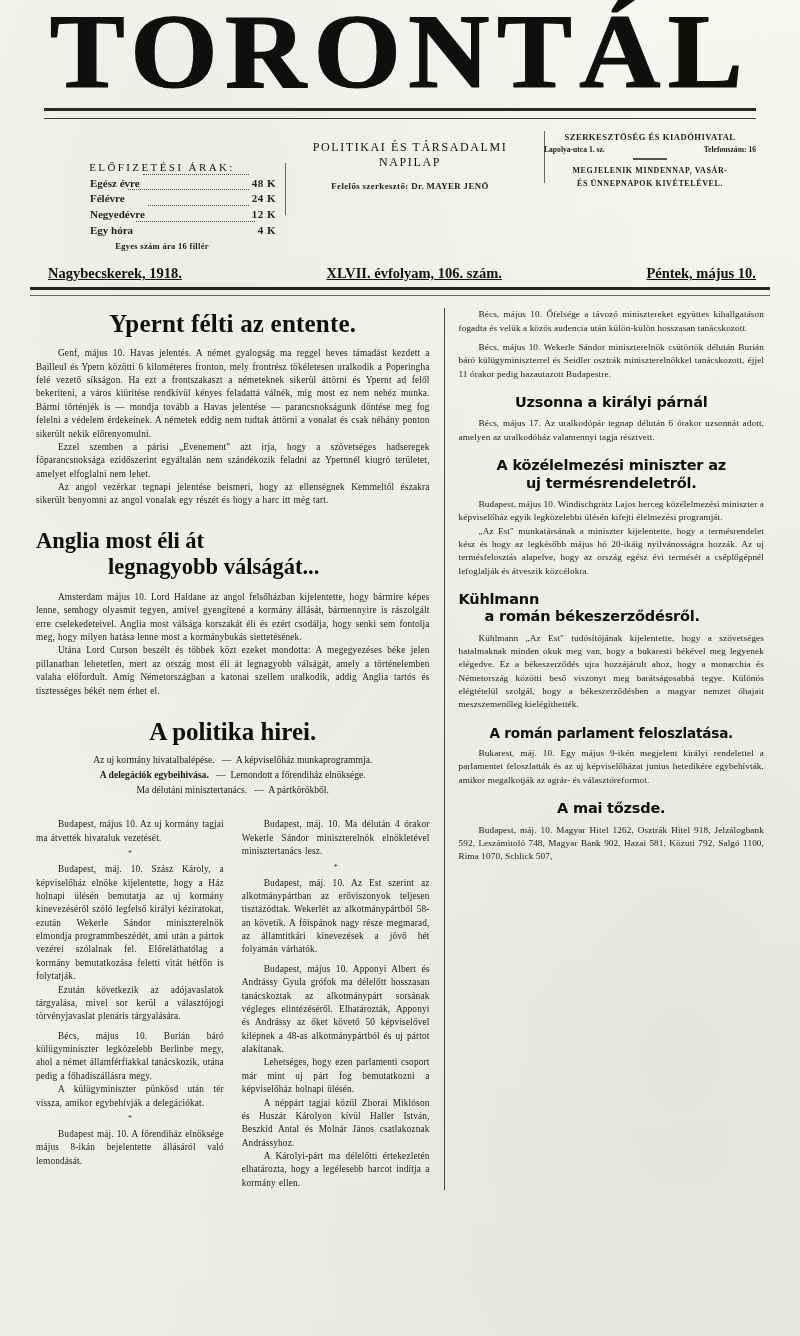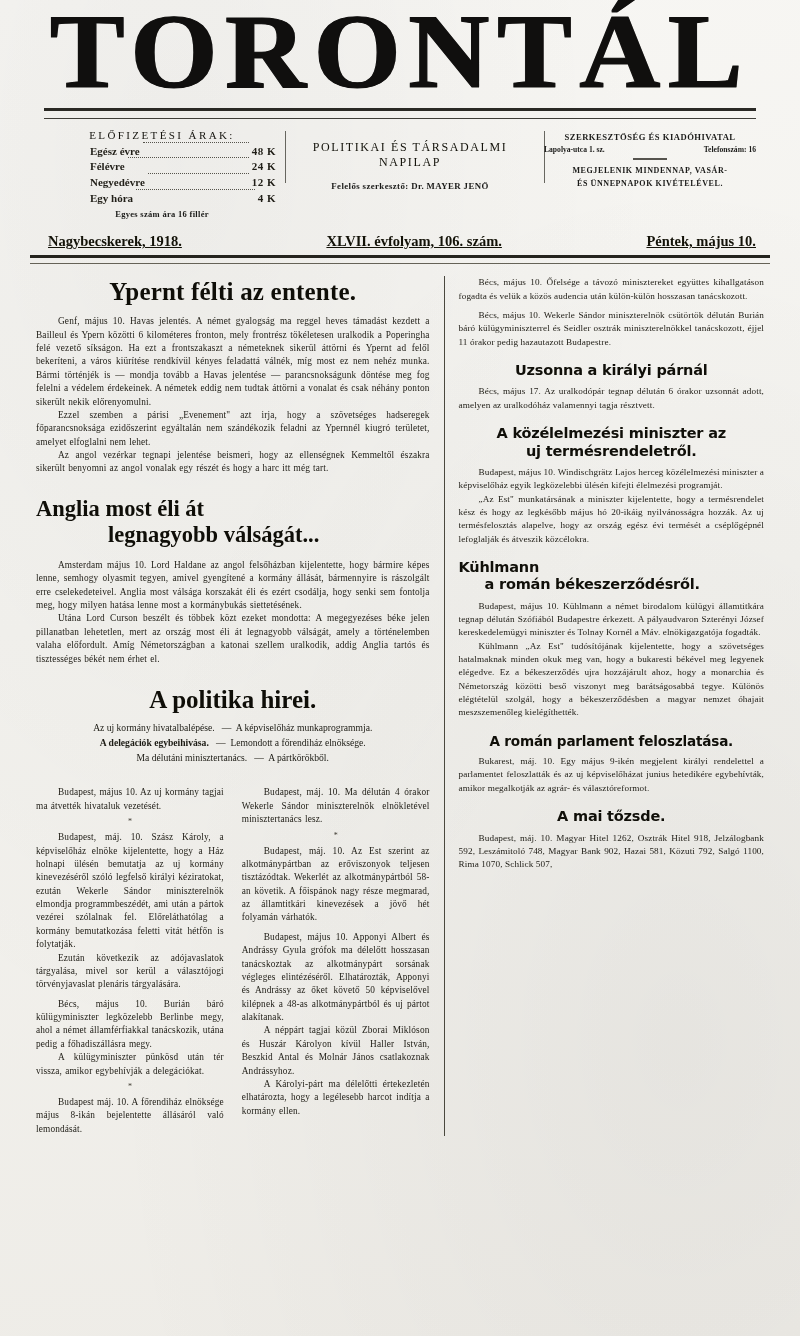--- a/index.html
+++ b/index.html
@@ -52,21 +52,21 @@
   
   .headstrip {
     display: flex;
     align-items: flex-start;
     justify-content: space-between;
     margin-top: 10px;
     padding: 0 14px 0 18px;
     font-size: 9px;
   }
   .hs-col { position: relative; }
-  .hs-left { width: 228px; }
+  .hs-left { width: 228px; margin-top: 32px; }
   .hs-mid { width: 250px; text-align: center; padding-top: 11px; }
   .hs-right { width: 212px; text-align: center; padding-top: 2px; }
   .hs-left::after, .hs-mid::after {
     content: "";
     position: absolute;
     right: -10px; top: 2px;
     width: 1px; height: 52px;
     background: #3a3830;
     opacity: 0.75;
   }
@@ -365,20 +365,21 @@
             <p class="body">A külügyminiszter pünkösd után tér vissza, amikor egybehívják a delegációkat.</p>
             <div class="star-sep">*</div>
             <p class="body">Budapest máj. 10. A főrendiház elnöksége május 8-ikán bejelentette állásáról való lemondását.</p>
           </div>
           <div class="subcol">
             <p class="body">Budapest, máj. 10. Ma délután 4 órakor Wekerle Sándor miniszterelnök elnökletével minisztertanács lesz.</p>
             <div class="star-sep">*</div>
             <p class="body">Budapest, máj. 10. Az Est szerint az alkotmánypártban az erőviszonyok teljesen tisztázódtak. Wekerlét az alkotmánypártból 58-an követik. A főispánok nagy része megmarad, az államtitkári kinevezések a jövő hét folyamán várhatók.</p>
             <div class="gap"></div>
             <p class="body">Budapest, május 10. Apponyi Albert és Andrássy Gyula grófok ma délelőtt hosszasan tanácskoztak az alkotmánypárt sorsának végleges elintézéséről. Elhatározták, Apponyi és Andrássy az őket követő 50 képviselővel kilépnek a 48-as alkotmánypártból és uj pártot alakítanak.</p>
+            <p class="body">Lehetséges, hogy ezen parlamenti csoport már mint uj párt fog bemutatkozni a képviselőház holnapi ülésén.</p>
             <p class="body">A néppárt tagjai közül Zborai Miklóson és Huszár Károlyon kívül Haller István, Beszkid Antal és Molnár János csatlakoznak Andrássyhoz.</p>
             <p class="body">A Károlyi-párt ma délelőtti értekezletén elhatározta, hogy a legélesebb harcot indítja a kormány ellen.</p>
           </div>
         </div>
       </div>
     </div>
 
     <div class="col-side">
 
       <p class="side">Bécs, május 10. Őfelsége a távozó minisztereket együttes kihallgatáson fogadta és velük a közös audencia után külön-külön hosszasan tanácskozott.</p>
@@ -397,21 +398,20 @@
         </h3>
         <p class="side">Budapest, május 10. Windischgrätz Lajos herceg közélelmezési miniszter a képviselőház egyik legközelebbi ülésén kifejti élelmezési programját.</p>
         <p class="side">„Az Est" munkatársának a miniszter kijelentette, hogy a termésrendelet kész és hogy az legkésőbb május hó 20-ikáig nyilvánosságra hozzák. Az uj termésfelosztás alapelve, hogy az ország egész évi termését a cséplőgépnél lefoglalják és átveszik közcélokra.</p>
       </div>
 
       <div>
         <h3 class="s-hl left-al">
           <span>Kühlmann</span>
           <span class="l2">a román békeszerződésről.</span>
         </h3>
-        <p class="side">Budapest, május 10. Kühlmann a német birodalom külügyi államtitkára tegnap délután Szófiából Budapestre érkezett. A pályaudvaron Szterényi József kereskedelemügyi miniszter és Tolnay Kornél a Máv. elnökigazgatója fogadták.</p>
         <p class="side">Kühlmann „Az Est" tudósítójának kijelentette, hogy a szövetséges hatalmaknak minden okuk meg van, hogy a bukaresti békével meg legyenek elégedve. Ez a békeszerződés ujra hozzájárult ahoz, hogy a monarchia és Németország közötti beső viszonyt meg barátságosabbá tegye. Különös elégtételül szolgál, hogy a békeszerződésben a magyar nemzet óhajait meszszemenőleg kielégíthették.</p>
       </div>
 
       <div>
         <h3 class="s-hl narrow">A román parlament feloszlatása.</h3>
         <p class="side">Bukarest, máj. 10. Egy május 9-ikén megjelent királyi rendelettel a parlamentet feloszlatták és az uj képviselőházat junius hetedikére egybehívták, amikor megalkotják az agrár- és választóreformot.</p>
       </div>
 
       <div>
         <h3 class="s-hl">A mai tőzsde.</h3>

